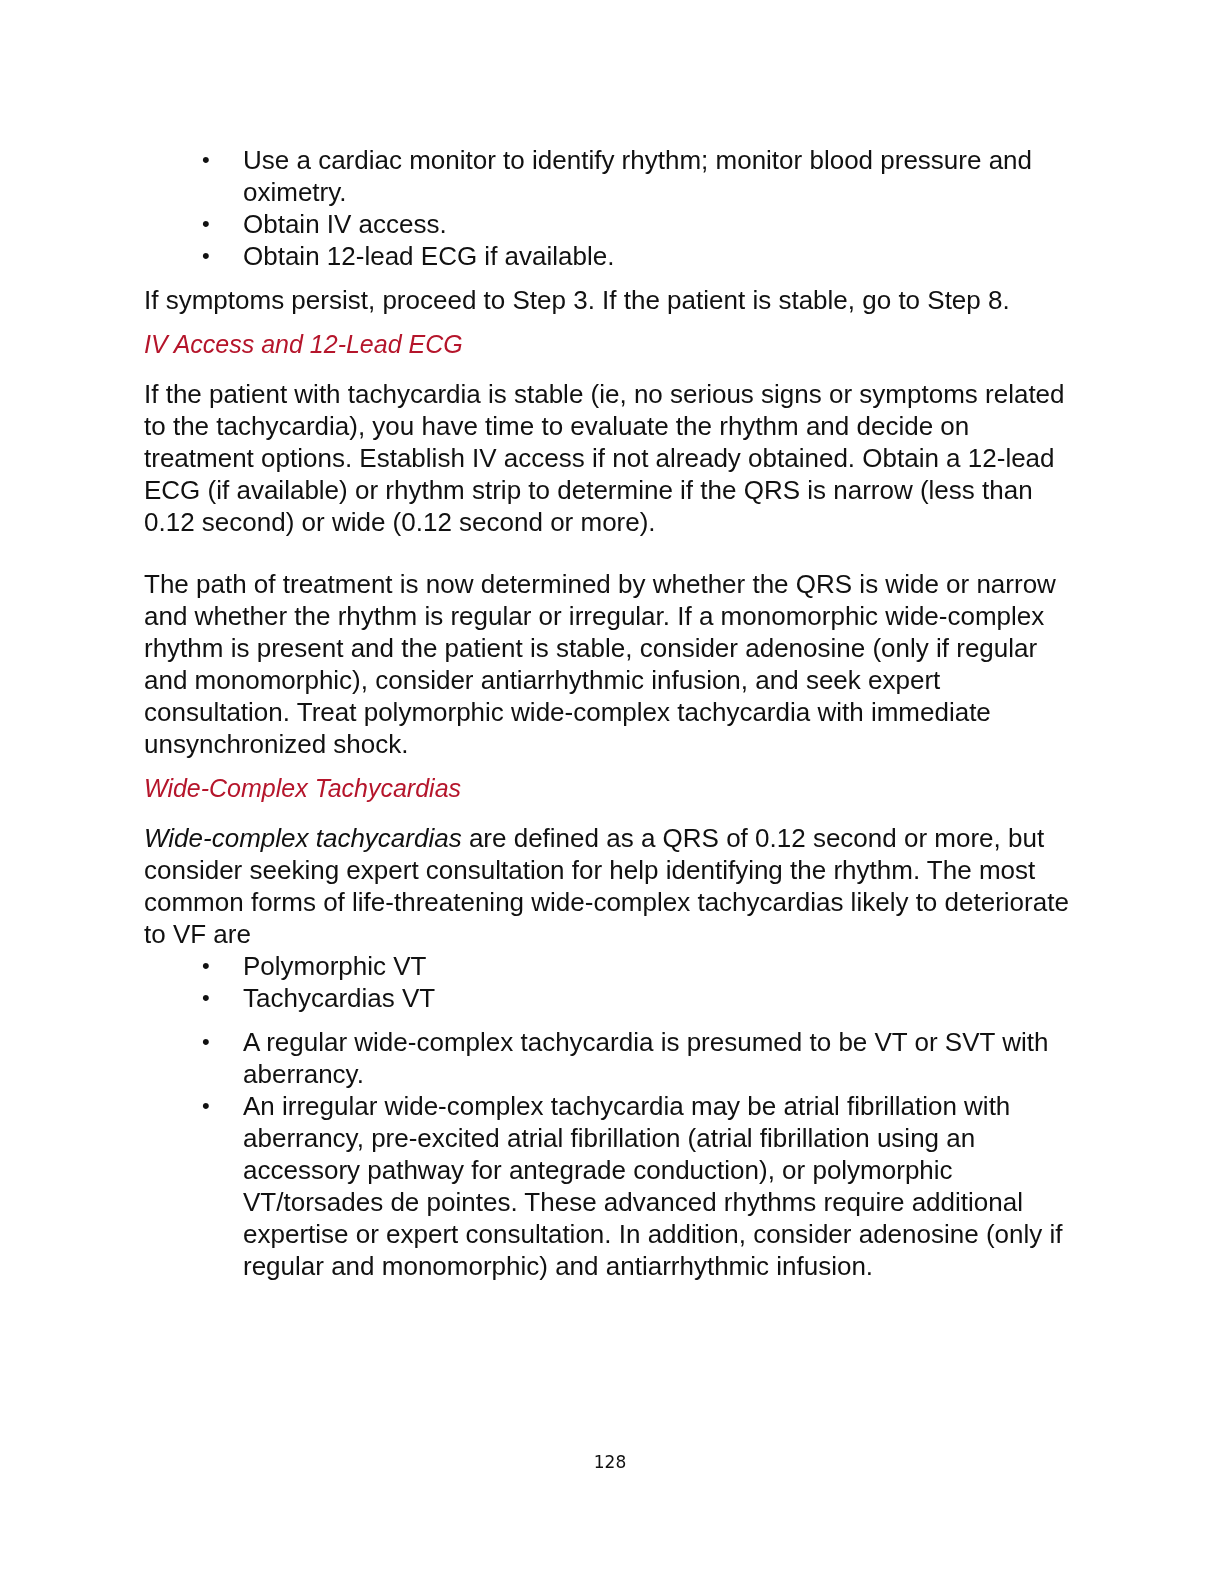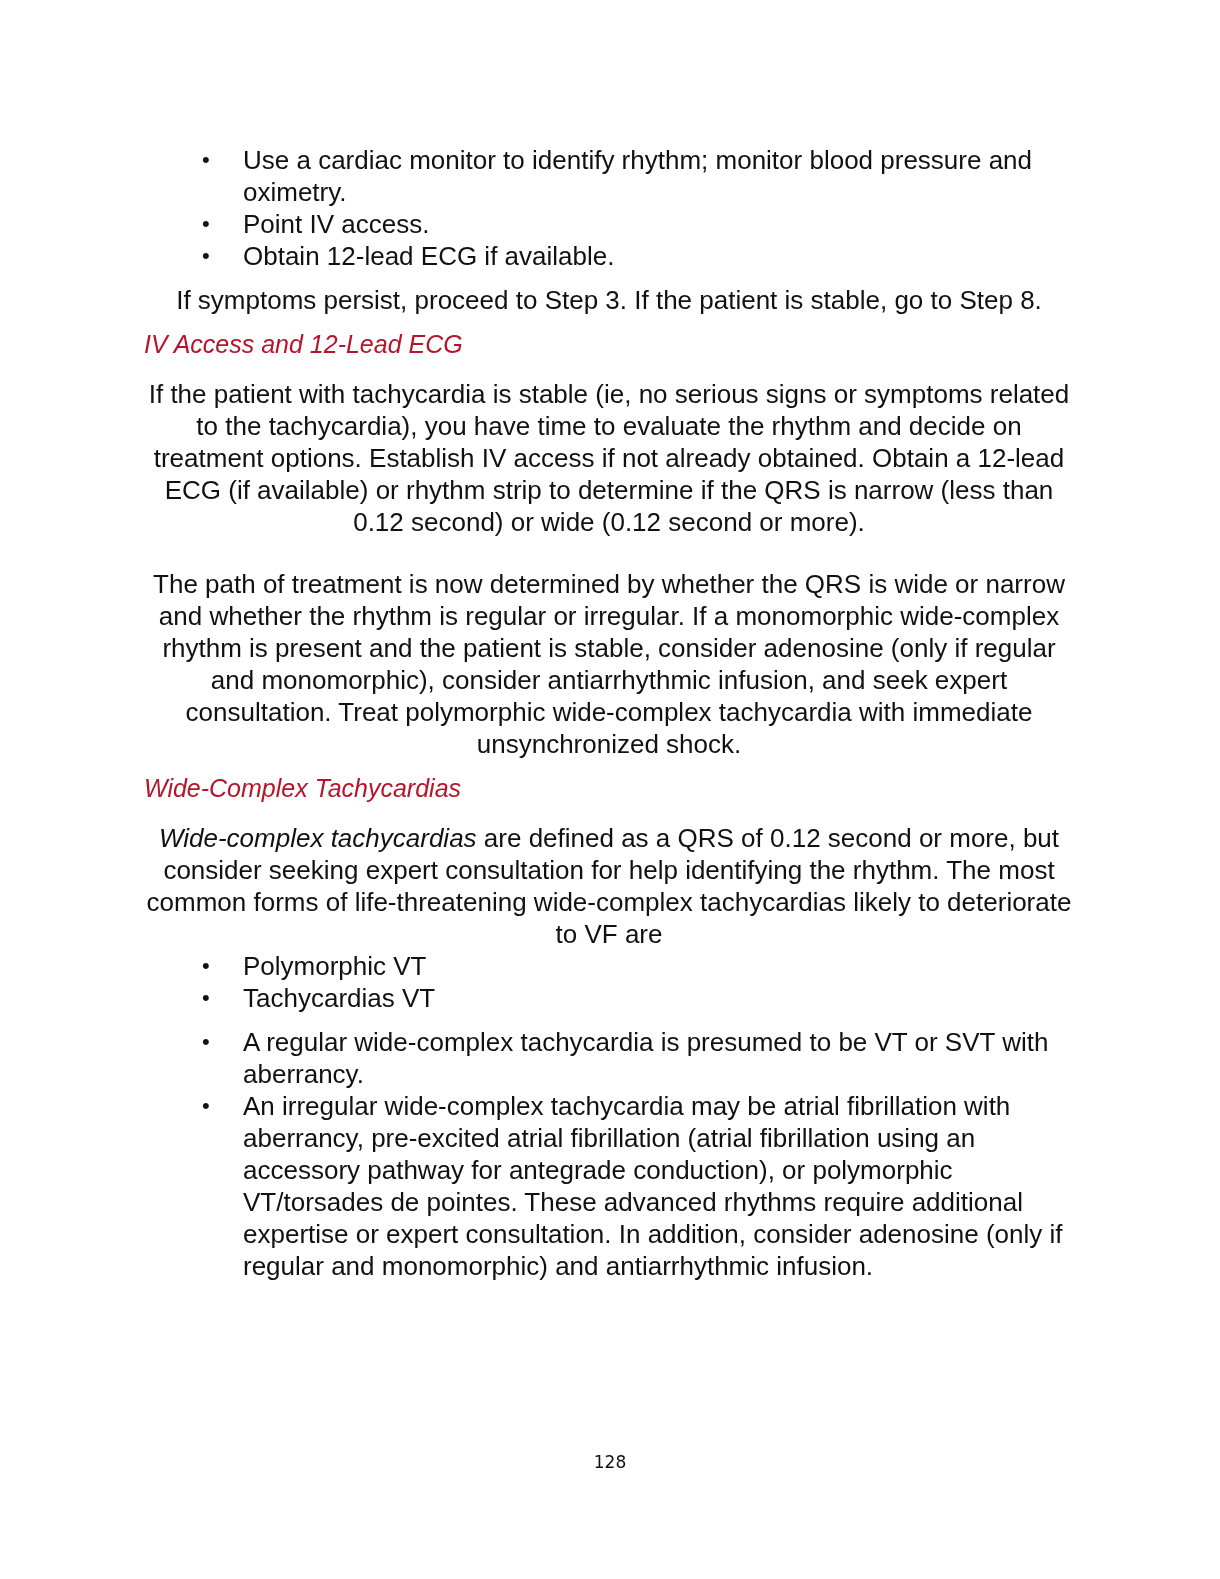--- a/index.html
+++ b/index.html
@@ -8,42 +8,42 @@
     position: absolute; left: 0; top: 0; width: 1220px; height: 1579px;
     font-family: "Liberation Sans", sans-serif; color: #111111;
     font-size: 26px; line-height: 32px;
   }
   .content { position: absolute; left: 144px; top: 144px; width: 930px; }
   ul.bullets { list-style: none; margin: 0; padding: 0 0 0 99px; }
   ul.bullets li { position: relative; margin: 0; padding: 0; }
   ul.bullets li .bullet {
     position: absolute; left: -41px; top: 0; font-size: 22px;
   }
-  p { margin: 0; text-align: center; }
+  p { margin: 0; }
   .gap-s { height: 12px; }
   .gap-m { height: 18px; }
   h2 {
     margin: 0; font-size: 25px; line-height: 32px; font-weight: normal;
     font-style: italic; color: #b5152b;
   }
   em { font-style: italic; }
   .page-number {
     position: absolute; left: 0; width: 1220px; top: 1446px; text-align: center;
     font-family: "DejaVu Sans", sans-serif; font-size: 17px; color: #111;
   }
 </style>
 </head>
 <body>
 
 <div class="page">
   <div class="content">
 
     <ul class="bullets">
       <li><span class="bullet">•</span><span>Use a cardiac monitor to identify rhythm; monitor blood pressure and oximetry.</span></li>
-      <li><span class="bullet">•</span><span>Point IV access.</span></li>
+      <li><span class="bullet">•</span><span>Obtain IV access.</span></li>
       <li><span class="bullet">•</span><span>Obtain 12-lead ECG if available.</span></li>
     </ul>
 
     <div class="gap-s"></div>
     <p>If symptoms persist, proceed to Step 3. If the patient is stable, go to Step 8.</p>
 
     <div class="gap-s"></div>
     <h2 style="color: rgb(181, 21, 43);">IV Access and 12-Lead ECG</h2>
     <div class="gap-m"></div>
     <p>If the patient with tachycardia is stable (ie, no serious signs or symptoms related to the tachycardia), you have time to evaluate the rhythm and decide on treatment options. Establish IV access if not already obtained. Obtain a 12-lead ECG (if available) or rhythm strip to determine if the QRS is narrow (less than 0.12 second) or wide (0.12 second or more).</p>

